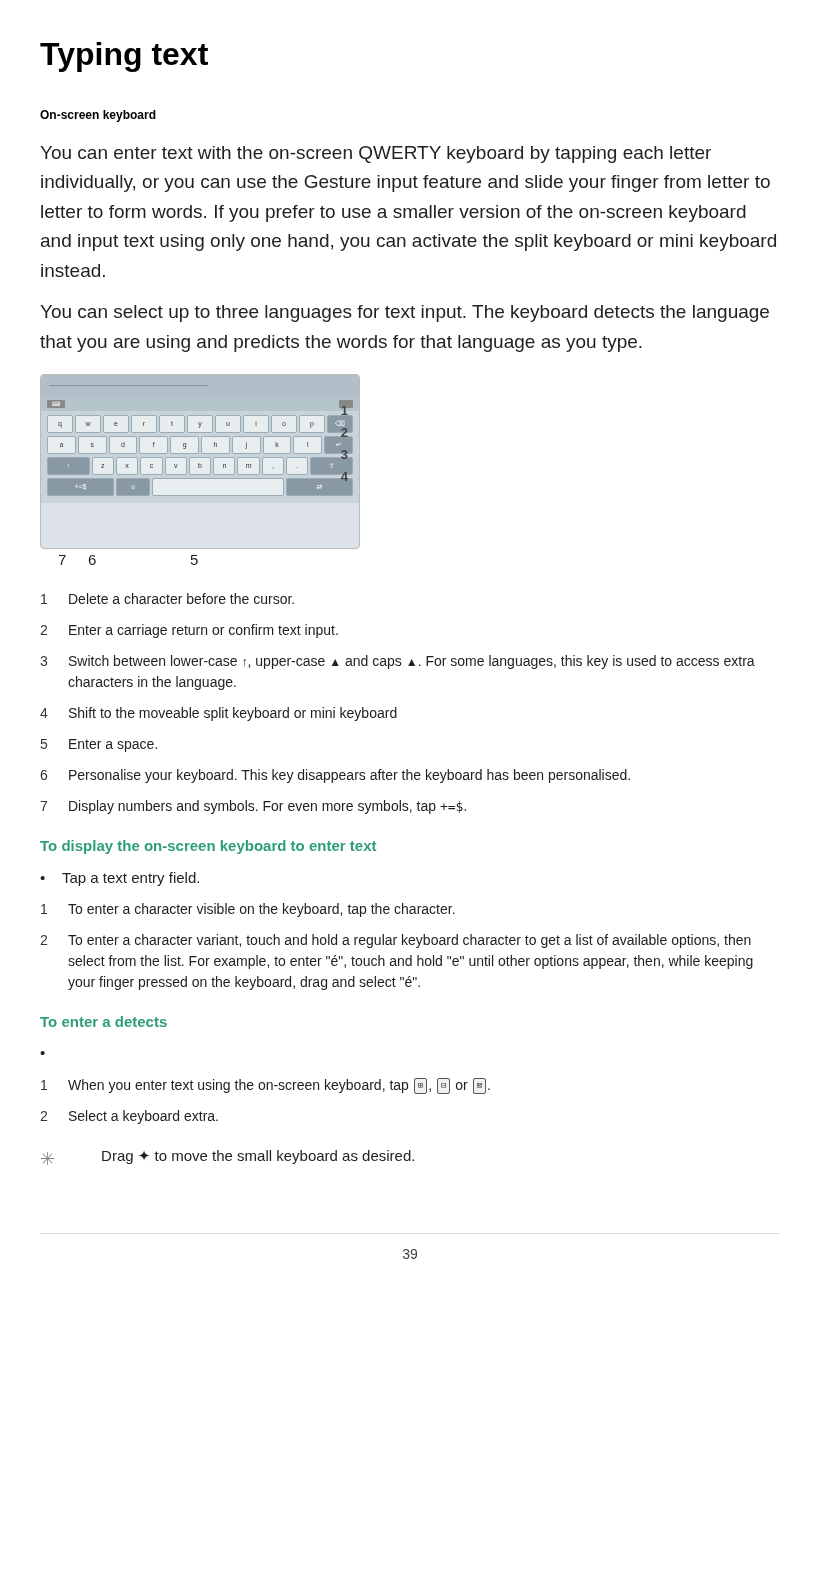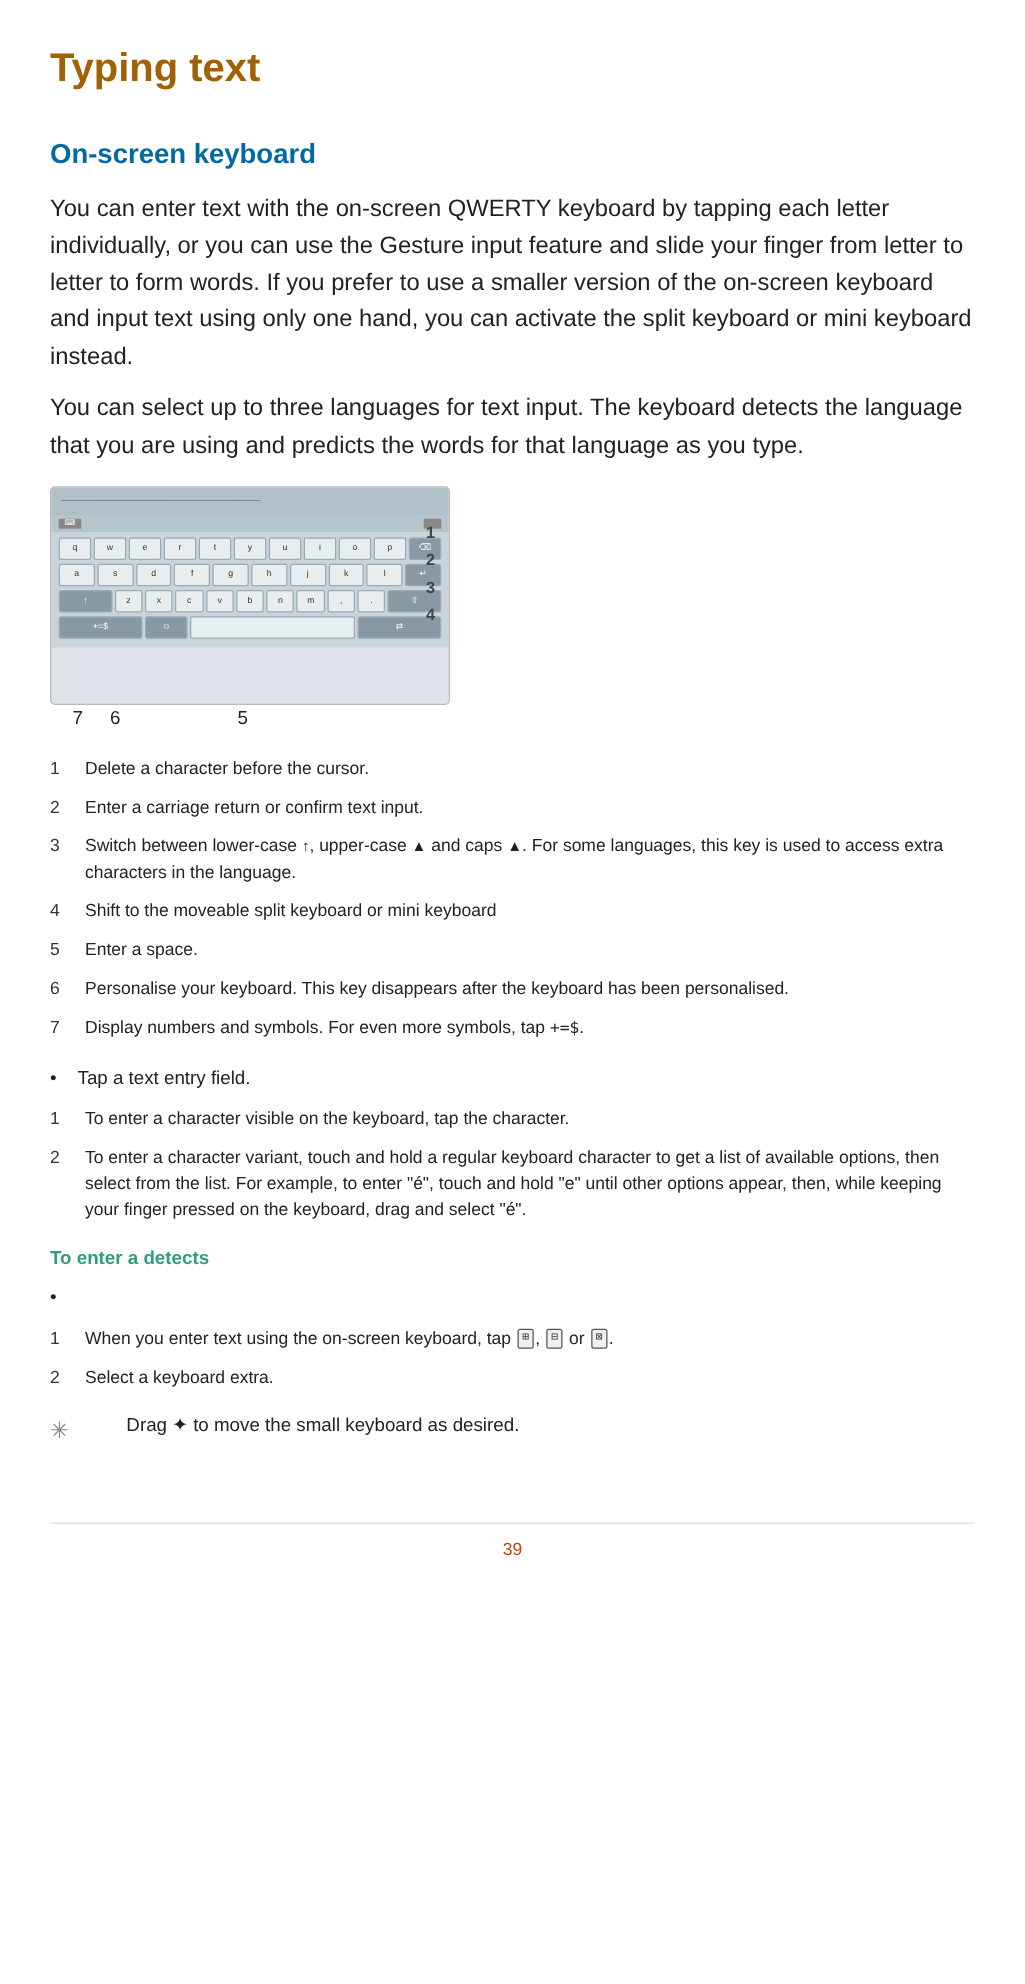--- a/index.html
+++ b/index.html
@@ -7,30 +7,30 @@
       font-family: Arial, Helvetica, sans-serif;
       background: #ffffff;
       width: 820px;
       min-height: 1587px;
       padding: 30px 40px 40px 40px;
       color: #222;
       font-size: 15px;
       line-height: 1.5;
     }
     h1 {
-      color: #a16207;
+      color: #000000;
       font-size: 32px;
       font-weight: bold;
       margin-bottom: 28px;
       font-family: Arial, Helvetica, sans-serif;
     }
     h2 {
-      font-size: 22px;
+      font-size: 12px;
       font-weight: bold;
-      color: #0369a1;
+      color: #000000;
       margin-bottom: 14px;
     }
     .section-heading {
       color: #2e9e7a;
       font-size: 15px;
       font-weight: bold;
       margin-bottom: 8px;
       margin-top: 18px;
     }
     p {
@@ -190,21 +190,21 @@
     }
     
     .shift-arrow {
       font-size: 12px;
     }
     
     .footer {
       text-align: center;
       margin-top: 60px;
       font-size: 13px;
-      color: #c2410c;
+      color: #404040;
       border-top: none;
     }
     .footer .page-num {
       font-size: 14px;
       margin-bottom: 10px;
     }
     .divider-line {
       width: 100%;
       height: 1px;
       background: #ddd;
@@ -327,20 +327,21 @@
     <span class="num">6</span>
     <span class="content">Personalise your keyboard. This key disappears after the keyboard has been personalised.</span>
   </li>
   <li>
     <span class="num">7</span>
     <span class="content">Display numbers and symbols. For even more symbols, tap <span class="sym">+=$</span>.</span>
   </li>
 </ul>
 
 <div class="section-block">
+  <div class="section-heading">To display the on-screen keyboard to enter text</div>
   <ul class="bullet-list">
     <li>
       <span class="bullet">•</span>
       <span>Tap a text entry field.</span>
     </li>
   </ul>
 </div>
 
 <div class="section-block">
   <ul class="num-list">

